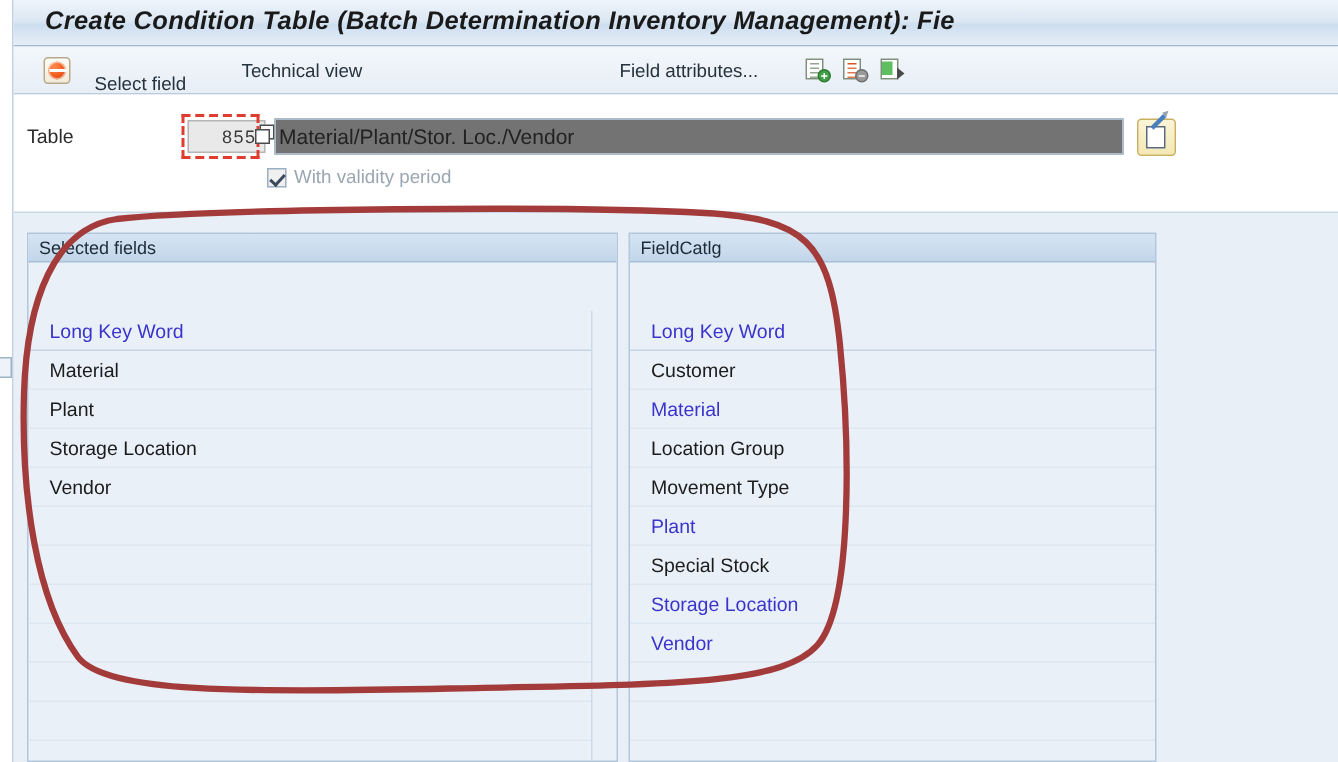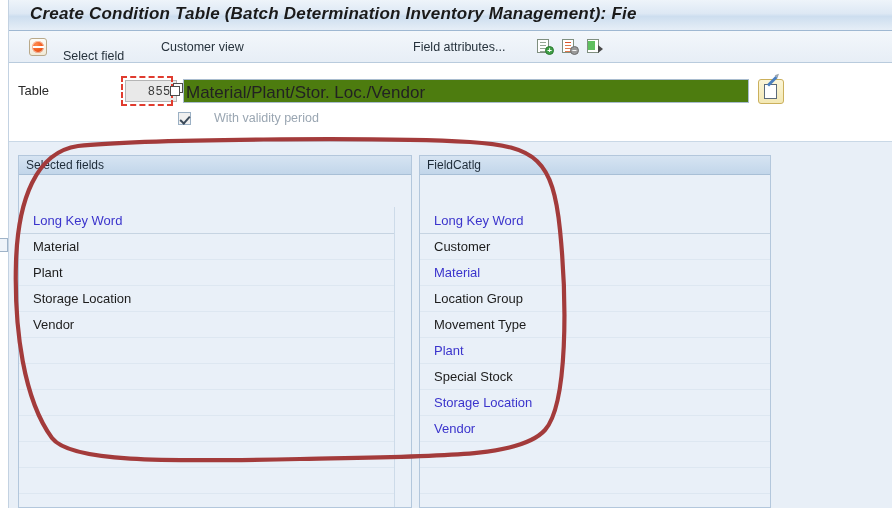--- a/index.html
+++ b/index.html
@@ -222,24 +222,24 @@
     position: absolute; left: 0px; top: 3px;
     width: 10px; height: 10px;
     border: 1px solid #4c4c4c;
     background: #ffffff;
     box-sizing: border-box;
   }
   .desc-input {
     position: absolute;
     left: 183px; top: 79px;
     width: 566px; height: 24px;
-    background: #4d7c0f;
+    background: #737373;
     border: 1px solid #a9bcce;
     box-sizing: border-box;
-    font-size: 17px;
+    font-size: 14px;
     color: #222222;
     padding: 3px 0 0 2px;
     overflow: hidden;
     white-space: nowrap;
   }
   .btn-edit {
     position: absolute;
     left: 758px; top: 79px;
     width: 26px; height: 25px;
     border: 1px solid #cbb05c;
@@ -271,21 +271,21 @@
     border-top: 2.5px solid transparent;
     border-bottom: 2.5px solid transparent;
     border-left: 4px solid #9aa4ad;
   }
 
   .validity {
     position: absolute;
     left: 178px; top: 111px;
     display: flex;
     align-items: center;
-    gap: 23px;
+    gap: 5px;
   }
   .chk {
     position: relative;
     width: 13px; height: 13px;
     border: 1px solid #9bb0c4;
     background: #f0f0f0;
     box-sizing: border-box;
   }
   .chk::after {
     content: "";
@@ -388,21 +388,21 @@
 
   <div class="toolbar">
 
     <div class="icon-selfield"></div>
 
     <div class="tb-item" style="left:54px;align-items:flex-end;">
       <span>Select field</span>
     </div>
 
     <div class="tb-item" style="left:152px;">
-      <span>Customer view</span>
+      <span>Technical view</span>
     </div>
 
 
     <div class="tb-item" style="left:404px;">
       <span>Field attributes...</span>
     </div>
 
     <div class="icon-listbox" style="left:528px;">
       <div class="sheet">
           <i></i>

